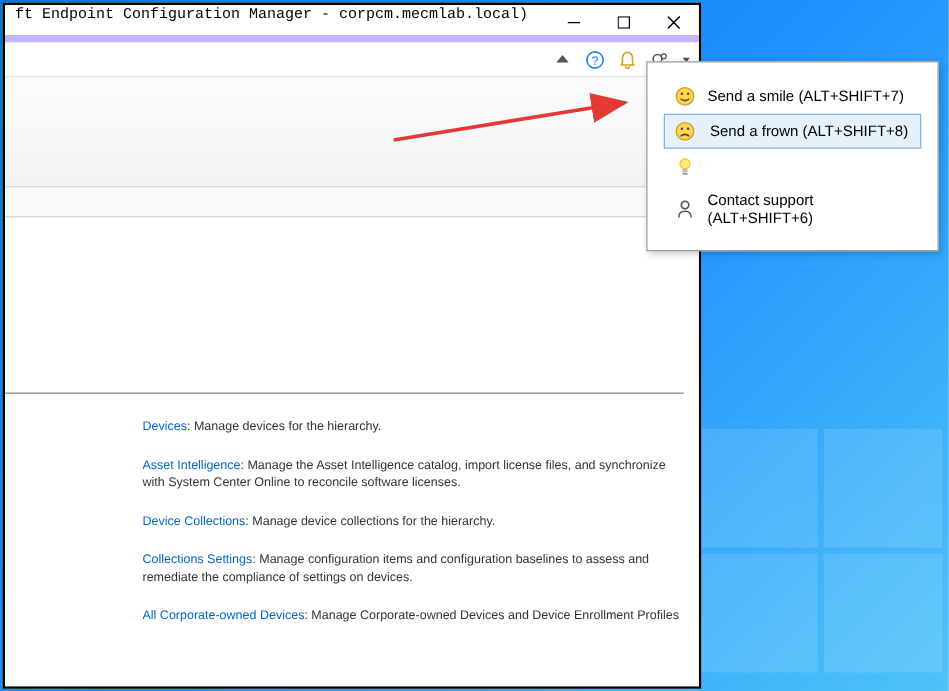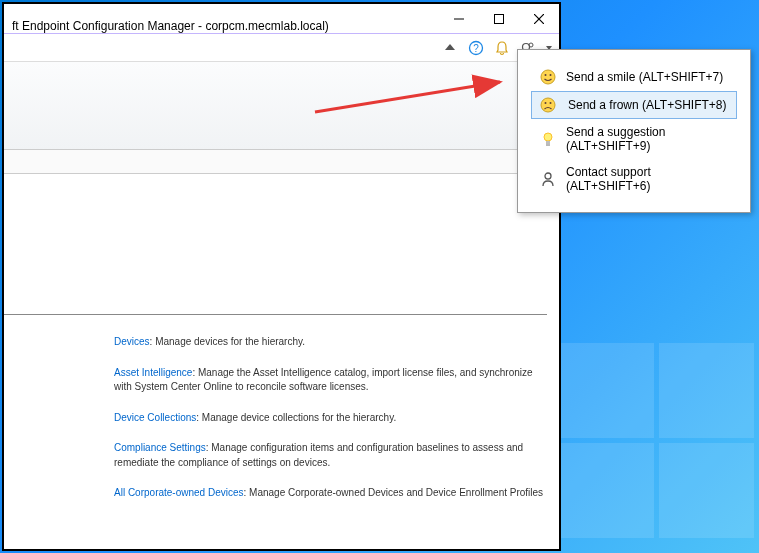--- a/index.html
+++ b/index.html
@@ -1,18 +1,18 @@
 <!DOCTYPE html>
 <html><head>
   <meta charset="utf-8">
   <style>
     * { margin: 0; padding: 0; box-sizing: border-box; }
     body { font-family: "Segoe UI", Arial, sans-serif; font-size: 12px; background: linear-gradient(135deg, #0078d4 0%, #1e90ff 50%, #4fc3f7 100%); width: 759px; height: 553px; overflow: hidden; position: relative; }
     .app-window { position: absolute; top: 2px; left: 2px; width: 559px; height: 549px; background: #fff; border: 2px solid #000; display: flex; flex-direction: column; }
-    .titlebar { height: 30px; background: #fff; display: flex; align-items: flex-end; padding-left: 8px; border-bottom: 1px solid #c4b5fd; }
+    .titlebar { height: 30px; background: #fff; display: flex; align-items: flex-start; padding-left: 8px; border-bottom: 6px solid #c4b5fd; font-family: Liberation Mono, monospace; }
     .titlebar-text { flex: 1; font-size: 12px; color: #000; }
     .win-btn { width: 40px; height: 28px; display: flex; align-items: center; justify-content: center; cursor: pointer; font-size: 13px; }
     .toolbar { height: 28px; background: #fff; display: flex; align-items: center; justify-content: flex-end; padding: 0 6px; gap: 8px; border-bottom: 1px solid #ddd; }
     .toolbar-icon { width: 18px; height: 18px; display: flex; align-items: center; justify-content: center; cursor: pointer; color: #555; }
     .ribbon-area { height: 88px; background: linear-gradient(#fbfcfd, #f1f3f5); border-bottom: 1px solid #ccc; }
     .sub-toolbar { height: 24px; border-bottom: 1px solid #ccc; display: flex; align-items: center; justify-content: flex-end; padding: 0 6px; gap: 6px; background: #fafafa; }
     .content { flex: 1; background: #fff; padding: 0 10px; overflow: hidden; position: relative; }
     .content-inner { position: absolute; top: 140px; left: 0; right: 12px; border-top: 1px solid #888; padding-top: 20px; }
     .side-fragments { position: absolute; left: 0; top: 190px; width: 100px; }
     .side-fragments div { color: #333; font-size: 13px; margin-bottom: 30px; }
@@ -104,21 +104,21 @@
         </svg>
     </div>
   </div>
 
   <div class="content">
     <div class="content-inner">
       <div class="item-list">
         <div class="item"><span class="link">Devices</span><span>: Manage devices for the hierarchy.</span></div>
         <div class="item"><span class="link">Asset Intelligence</span><span>: Manage the Asset Intelligence catalog, import license files, and synchronize with System Center Online to reconcile software licenses.</span></div>
         <div class="item"><span class="link">Device Collections</span><span>: Manage device collections for the hierarchy.</span></div>
-        <div class="item"><span class="link">Compliance Settings</span><span>: Manage configuration items and configuration baselines to assess and remediate the compliance of settings on devices.</span></div>
+        <div class="item"><span class="link">Collections Settings</span><span>: Manage configuration items and configuration baselines to assess and remediate the compliance of settings on devices.</span></div>
         <div class="item"><span class="link">All Corporate-owned Devices</span><span>: Manage Corporate-owned Devices and Device Enrollment Profiles</span></div>
       </div>
     </div>
   </div>
 </div>
 
 <div class="feedback-menu">
   <div class="menu-item">
     <span class="menu-icon">
       <svg width="16" height="16">
@@ -142,21 +142,20 @@
     <span>Send a frown (ALT+SHIFT+8)</span>
   </div>
   <div class="menu-item">
     <span class="menu-icon">
       <svg width="16" height="16">
           <circle cx="8" cy="6" r="4" fill="#fff176" stroke="#fbc02d"></circle>
           <rect x="6" y="10" width="4" height="3" fill="#bdbdbd"></rect>
           <line x1="6" y1="14" x2="10" y2="14" stroke="#757575" stroke-width="1"></line>
         </svg>
     </span>
-    <span>Send a suggestion (ALT+SHIFT+9)</span>
   </div>
   <div class="menu-item">
     <span class="menu-icon">
       <svg width="16" height="16">
           <circle cx="8" cy="5" r="3" fill="none" stroke="#555" stroke-width="1.3"></circle>
           <path d="M3 15 Q3 10 8 10 Q13 10 13 15" fill="none" stroke="#555" stroke-width="1.3"></path>
         </svg>
     </span>
     <span>Contact support (ALT+SHIFT+6)</span>
   </div>

